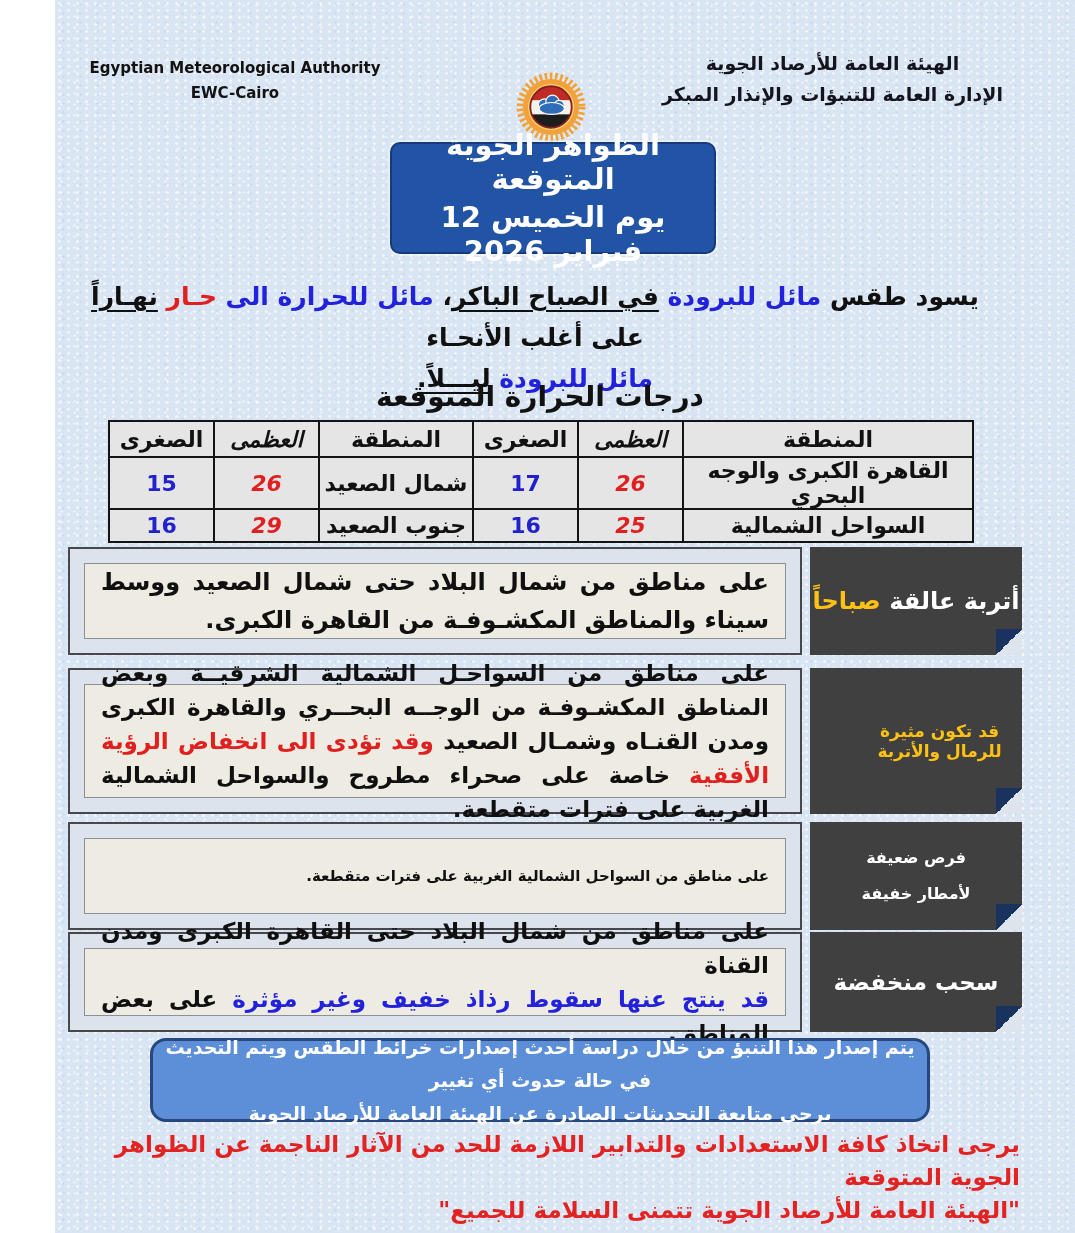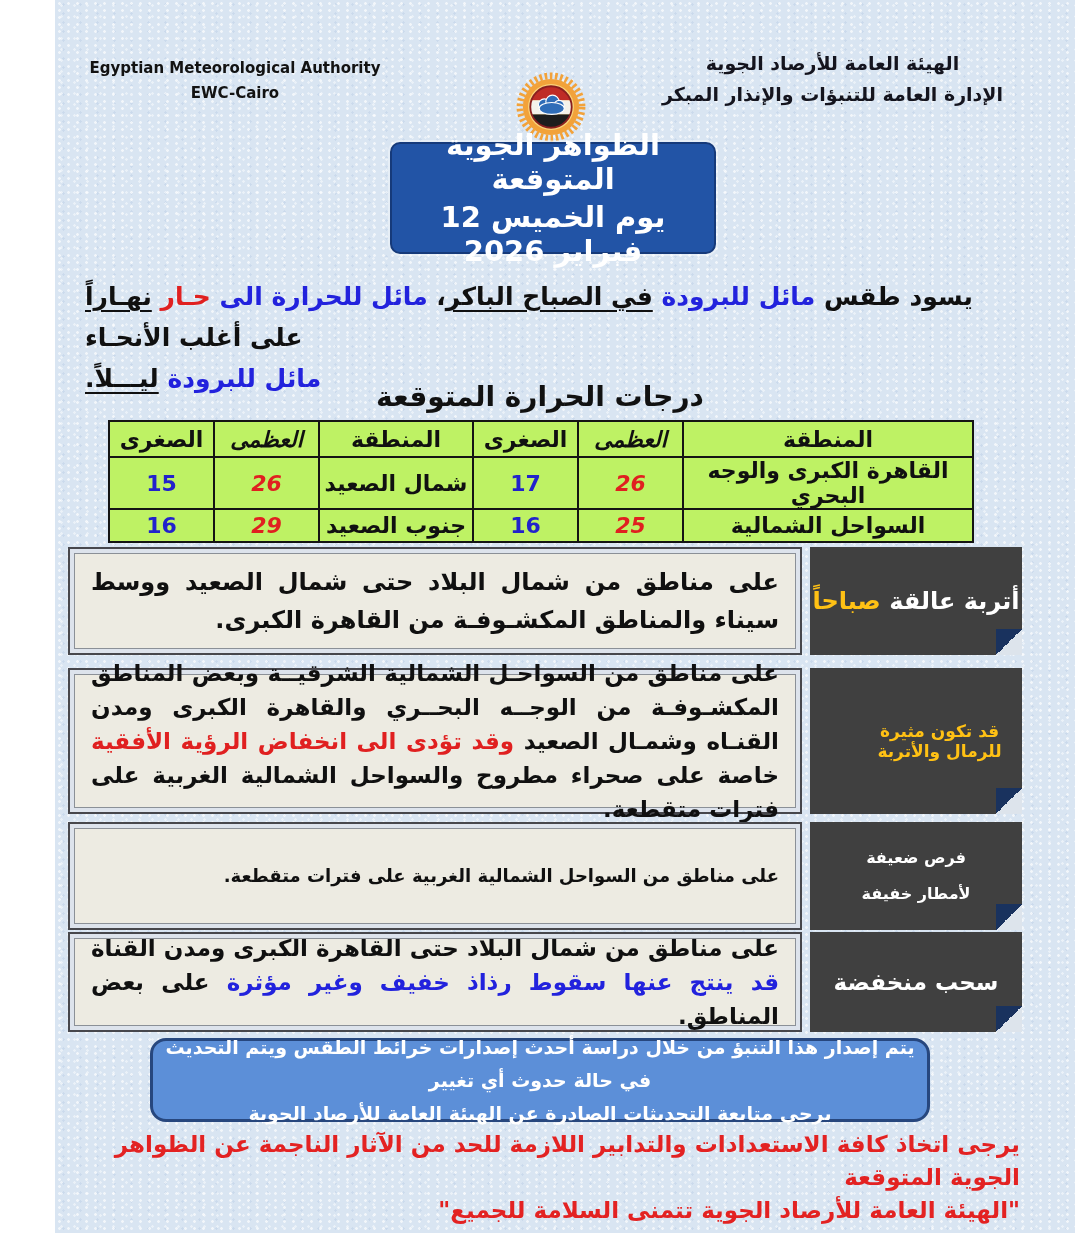--- a/index.html
+++ b/index.html
@@ -31,47 +31,47 @@
     position:absolute;left:390px;top:142px;width:322px;height:108px;
     background:#2254a6;border:2px solid #163a7a;border-radius:10px;
     box-shadow:0 0 0 2px rgba(255,255,255,.35);
     color:#ffffff;text-align:center;direction:rtl;
     display:flex;flex-direction:column;justify-content:center;gap:4px;
     font-weight:bold;font-size:29px;
   }
   
   .summary{
     position:absolute;left:85px;top:276px;width:900px;direction:rtl;
-    text-align:left;font-weight:bold;font-size:25px;line-height:41px;color:#101010;
+    text-align:center;font-weight:bold;font-size:25px;line-height:41px;color:#101010;
   }
   .t-blue{color:#2222dd;} .t-red{color:#e02020;} .t-black{color:#101010;}
   .u{text-decoration:underline;text-decoration-thickness:2px;text-underline-offset:5px;}
   
   .table-title{
     position:absolute;left:300px;top:380px;width:480px;text-align:center;
     font-weight:bold;font-size:28px;color:#111;direction:rtl;
   }
   table.temp{
     position:absolute;left:108px;top:420px;width:864px;border-collapse:collapse;
     table-layout:fixed;direction:rtl;font-weight:bold;
   }
   table.temp th,table.temp td{
-    border:2px solid #141414;background:#bef264;text-align:center;vertical-align:middle;
+    border:2px solid #141414;background:#e5e5e5;text-align:center;vertical-align:middle;
     padding:0;font-size:22px;
   }
   table.temp th{height:34px;color:#111;}
   table.temp td{height:31px;}
   th.h-max, td.v-max{color:#e02020;font-style:italic;}
   th.h-min, td.v-min{color:#2222cc;}
   td.v-region{color:#111;}
   .w-ra{width:288px;} .w-rb{width:152px;} .w-n{width:103px;}
   
   .frame{
     position:absolute;left:68px;width:734px;background:#dde3ec;
-    border:2px solid #47474c;padding:4px;box-sizing:border-box;
+    border:2px solid #47474c;padding:14px;box-sizing:border-box;
   }
   .frame-inner{
     width:100%;height:100%;background:#edebe2;border:1px solid #8b9097;
     box-sizing:border-box;display:flex;flex-direction:column;justify-content:center;
     direction:rtl;color:#101010;font-weight:bold;
   }
   .frame-inner .body-text{padding:0 16px;text-align:justify;}
   .label-box{
     position:absolute;left:810px;width:212px;background:#404040;
     color:#fff;font-weight:bold;direction:rtl;text-align:center;
@@ -83,21 +83,21 @@
   }
   .t-yellow{color:#ffc114;} 
   .sec1{position:absolute;left:0;top:547px;width:1075px;height:108px;}
   .sec2{position:absolute;left:0;top:668px;width:1075px;height:146px;}
   .sec3{position:absolute;left:0;top:822px;width:1075px;height:108px;}
   .sec4{position:absolute;left:0;top:932px;width:1075px;height:100px;}
   .sec1 .frame,.sec2 .frame,.sec3 .frame,.sec4 .frame{top:0;height:100%;}
   .sec1 .label-box,.sec2 .label-box,.sec3 .label-box,.sec4 .label-box{top:0;height:100%;}
   .sec1 .body-text{font-size:24px;line-height:38px;}
   .sec2 .body-text{font-size:23px;line-height:34px;}
-  .sec3 .body-text{font-size:18px;line-height:34px;text-align:right;padding-left:30px;}
+  .sec3 .body-text{font-size:15px;line-height:34px;text-align:right;padding-left:30px;}
   .sec4 .body-text{font-size:23px;line-height:34px;}
   .sec1 .label-box{font-size:24px;}
   .sec2 .label-main{font-size:24px;}
   .sec2 .label-sub{font-size:17px;margin-left:47px;}
   .sec3 .label-box{font-size:16px;line-height:34px;align-items:center;}
   .sec4 .label-box{font-size:23px;}
   .force-justify{text-align:justify;text-align-last:justify;}
   
   .notice{
     position:absolute;left:150px;top:1038px;width:780px;height:84px;

